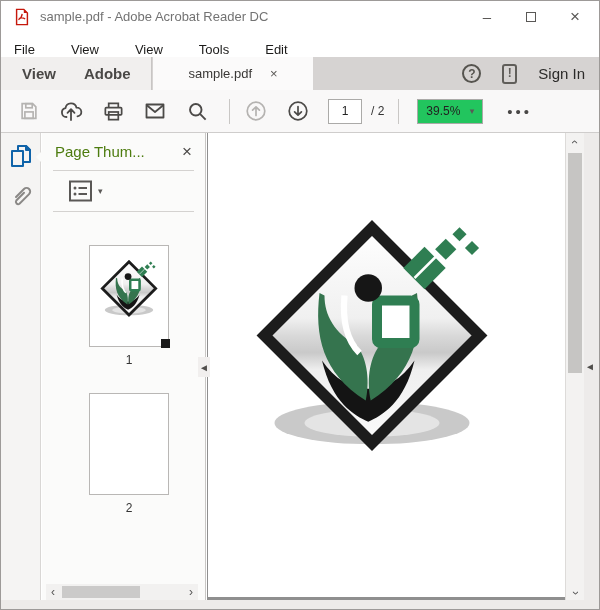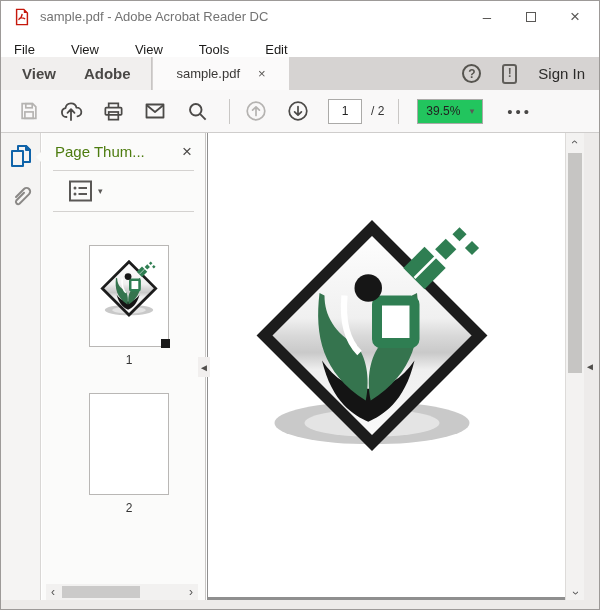--- a/index.html
+++ b/index.html
@@ -23,21 +23,21 @@
   .menubar { position:absolute; top:31px; left:0; right:0; height:25px; background:#fff;
              display:flex; align-items:flex-end; padding-left:13px; gap:36px;
              font-size:13px; color:#1c1b1a; }
 
   
   .tabbar { position:absolute; top:56px; left:0; right:0; height:33px; background:#d6d3d2; }
   .tab-left { position:absolute; left:0; top:0; bottom:0; width:151px; background:#f1efee;
               border-right:1px solid #c8c5c4; display:flex; align-items:center;
               gap:28px; padding-left:21px; }
   .tab-main-label { font-size:15px; font-weight:bold; color:#4a4846; }
-  .tab-active { position:absolute; left:152px; top:0; bottom:0; width:136px; background:#fbfafa;
+  .tab-active { position:absolute; left:152px; top:0; bottom:0; width:160px; background:#fbfafa;
                 display:flex; align-items:center; justify-content:center; }
   .tab-doc-label { font-size:13px; color:#3a3836; }
   .tab-close { margin-left:18px; font-size:13px; color:#5a5856; }
   .tab-right { position:absolute; right:14px; top:0; bottom:0; display:flex;
                align-items:center; gap:21px; }
   .help-circle { width:19px; height:19px; border:2px solid #56544f; border-radius:50%;
                  display:flex; align-items:center; justify-content:center;
                  font-size:12px; font-weight:bold; color:#56544f; }
   .notif-box { width:15px; height:20px; border:2.4px solid #605e5a; border-radius:3px;
                display:flex; align-items:flex-start; justify-content:center;

